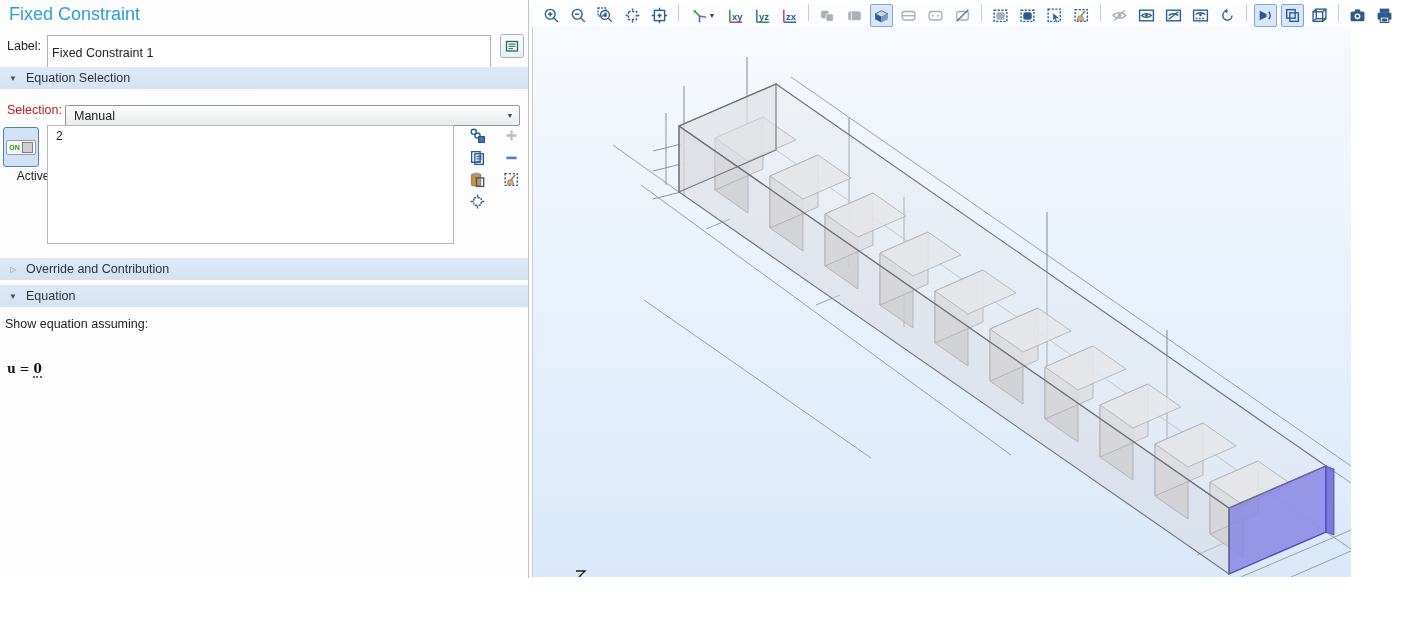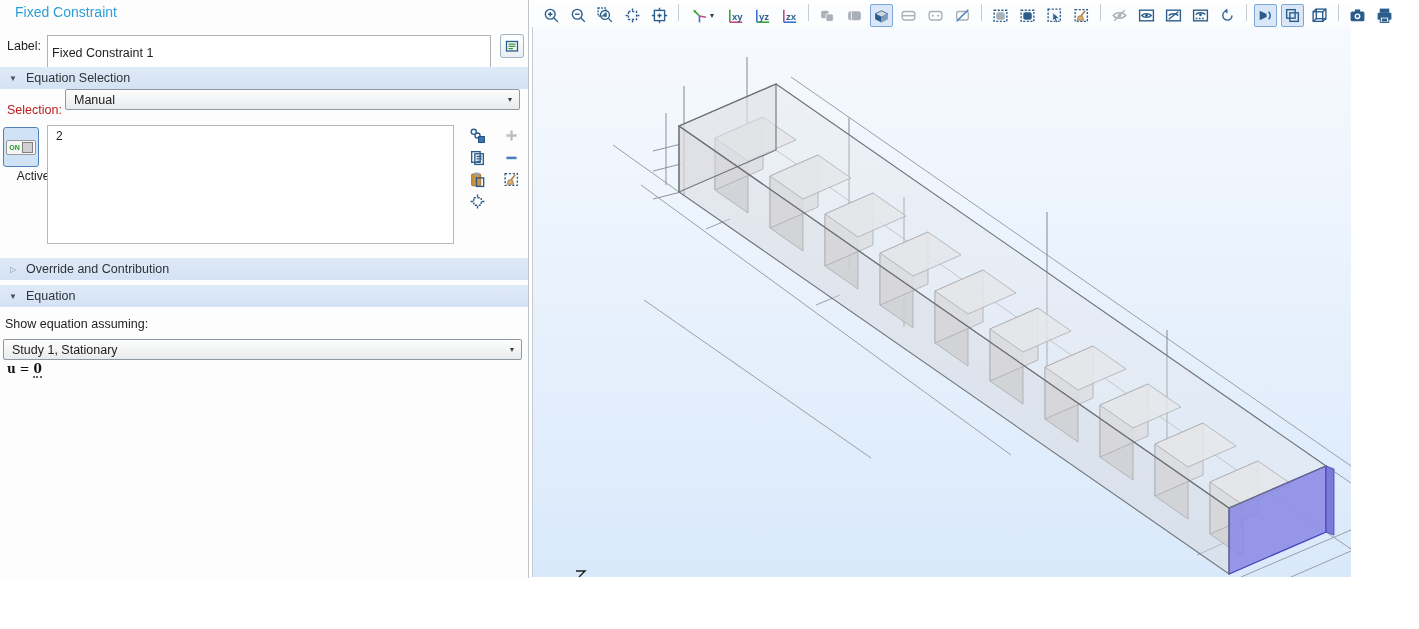--- a/index.html
+++ b/index.html
@@ -1,37 +1,37 @@
 <!DOCTYPE html>
 <html style="--accent: #2d9fd8; --section-bg: #dfeaf8; --icon-blue: #2b5d8c; --icon-gray: #a9b0b7; --on-green: #1f9d1f; --sel-face: #8d8de6; --sel-edge: #4343bd; --canvas-top: #f7fafe; --canvas-bottom: #d9e9fb;"><head>
 <meta charset="utf-8">
 <style>
   html,body{margin:0;padding:0;background:#ffffff;width:1419px;height:629px;overflow:hidden;
     font-family:"Liberation Sans", sans-serif; -webkit-font-smoothing:antialiased;}
   .window{position:absolute;left:0;top:0;width:1350px;height:578px;background:#fff;}
 
   
   .settings{position:absolute;left:0;top:0;width:528px;height:578px;background:#fdfdfe;border-right:1px solid #bfc3c8;}
-  .s-title{position:absolute;left:15px;top:4px;font-size:14px;color:var(--accent,#2d9fd8);}
+  .s-title{position:absolute;left:9px;top:4px;font-size:18px;color:var(--accent,#2d9fd8);}
   .row-label{position:absolute;left:7px;top:39px;font-size:12.5px;color:#222;}
   .label-input{position:absolute;left:47px;top:35px;width:434px;height:18px;border:1px solid #abb2b8;background:#fff;
     font-family:"Liberation Sans",sans-serif;font-size:12.5px;color:#222;padding:8px 4px;outline:none;}
   .side-btn{position:absolute;left:500px;top:34px;width:22px;height:22px;border:1px solid #9db3c6;border-radius:3px;
     background:linear-gradient(#ffffff,#e9eff5);display:flex;align-items:center;justify-content:center;cursor:pointer;}
   .sect{position:absolute;left:0;width:528px;height:22px;background:linear-gradient(var(--section-bg,#dfeaf8),#d3e2f4);
     display:flex;align-items:center;}
   .sect .tri{width:26px;text-align:center;font-size:8px;color:#4a4f55;}
   .sect .tri.closed{color:#8d949c;}
   .sect .stxt{font-size:12.5px;color:#2f3338;}
   .row-selection{position:absolute;left:7px;top:103px;font-size:12.5px;color:#b91c1c;}
   .dropdown{position:absolute;height:19px;border:1px solid #8f99a3;border-radius:2px;
     background:linear-gradient(#fefefe,#e8eaec);display:flex;align-items:center;cursor:pointer;}
   .dropdown .dval{flex:1;font-size:12.5px;color:#222;padding-left:8px;white-space:nowrap;overflow:hidden;}
   .dropdown .caret{width:18px;text-align:center;font-size:7px;color:#3c3f44;}
-  .dd-mode{left:65px;top:89px;width:453px;}
+  .dd-mode{left:65px;top:105px;width:453px;}
   .dd-study{left:3px;top:339px;width:517px;}
   .active-btn{position:absolute;left:3px;top:127px;width:34px;height:38px;border:1px solid #4f82b8;border-radius:3px;
     background:#cfe2f6;display:flex;align-items:center;justify-content:center;cursor:pointer;}
   .mini-toggle{display:flex;align-items:center;background:#f6f6f6;border:1px solid #9a9a9a;padding:1px 2px;border-radius:2px;}
   .mini-toggle .on{font-size:7px;font-weight:bold;color:var(--on-green,#1f9d1f);margin-right:2px;}
   .mini-toggle .knob{width:9px;height:9px;background:#cfcfcf;border:1px solid #808080;}
   .active-caption{position:absolute;left:0px;top:169px;width:42px;text-align:center;font-size:12px;color:#222;padding-left:12px;}
   .sel-list{position:absolute;left:47px;top:125px;width:405px;height:117px;border:1px solid #b4b9be;background:#fff;}
   .sel-item{font-size:12px;color:#222;padding:3px 0 0 8px;}
   .tools-col1{position:absolute;left:468px;top:126px;display:flex;flex-direction:column;gap:4px;}
@@ -153,24 +153,20 @@
     <div class="sect" style="top:258px;">
       <span class="tri closed">▷</span>
       <span class="stxt">Override and Contribution</span>
     </div>
     <div class="sect" style="top:285px;">
       <span class="tri">▼</span>
       <span class="stxt">Equation</span>
     </div>
 
     <div class="eq-caption">Show equation assuming:</div>
-    <div class="dropdown dd-study">
-      <span class="dval">Study 1, Stationary</span>
-      <span class="caret">▼</span>
-    </div>
     <div class="equation">
       <span class="u">u</span>
       <span>=</span>
       <span class="z">0</span>
     </div>
   </div>
 
   <div class="gtoolbar">
 
     <div class="tb">

